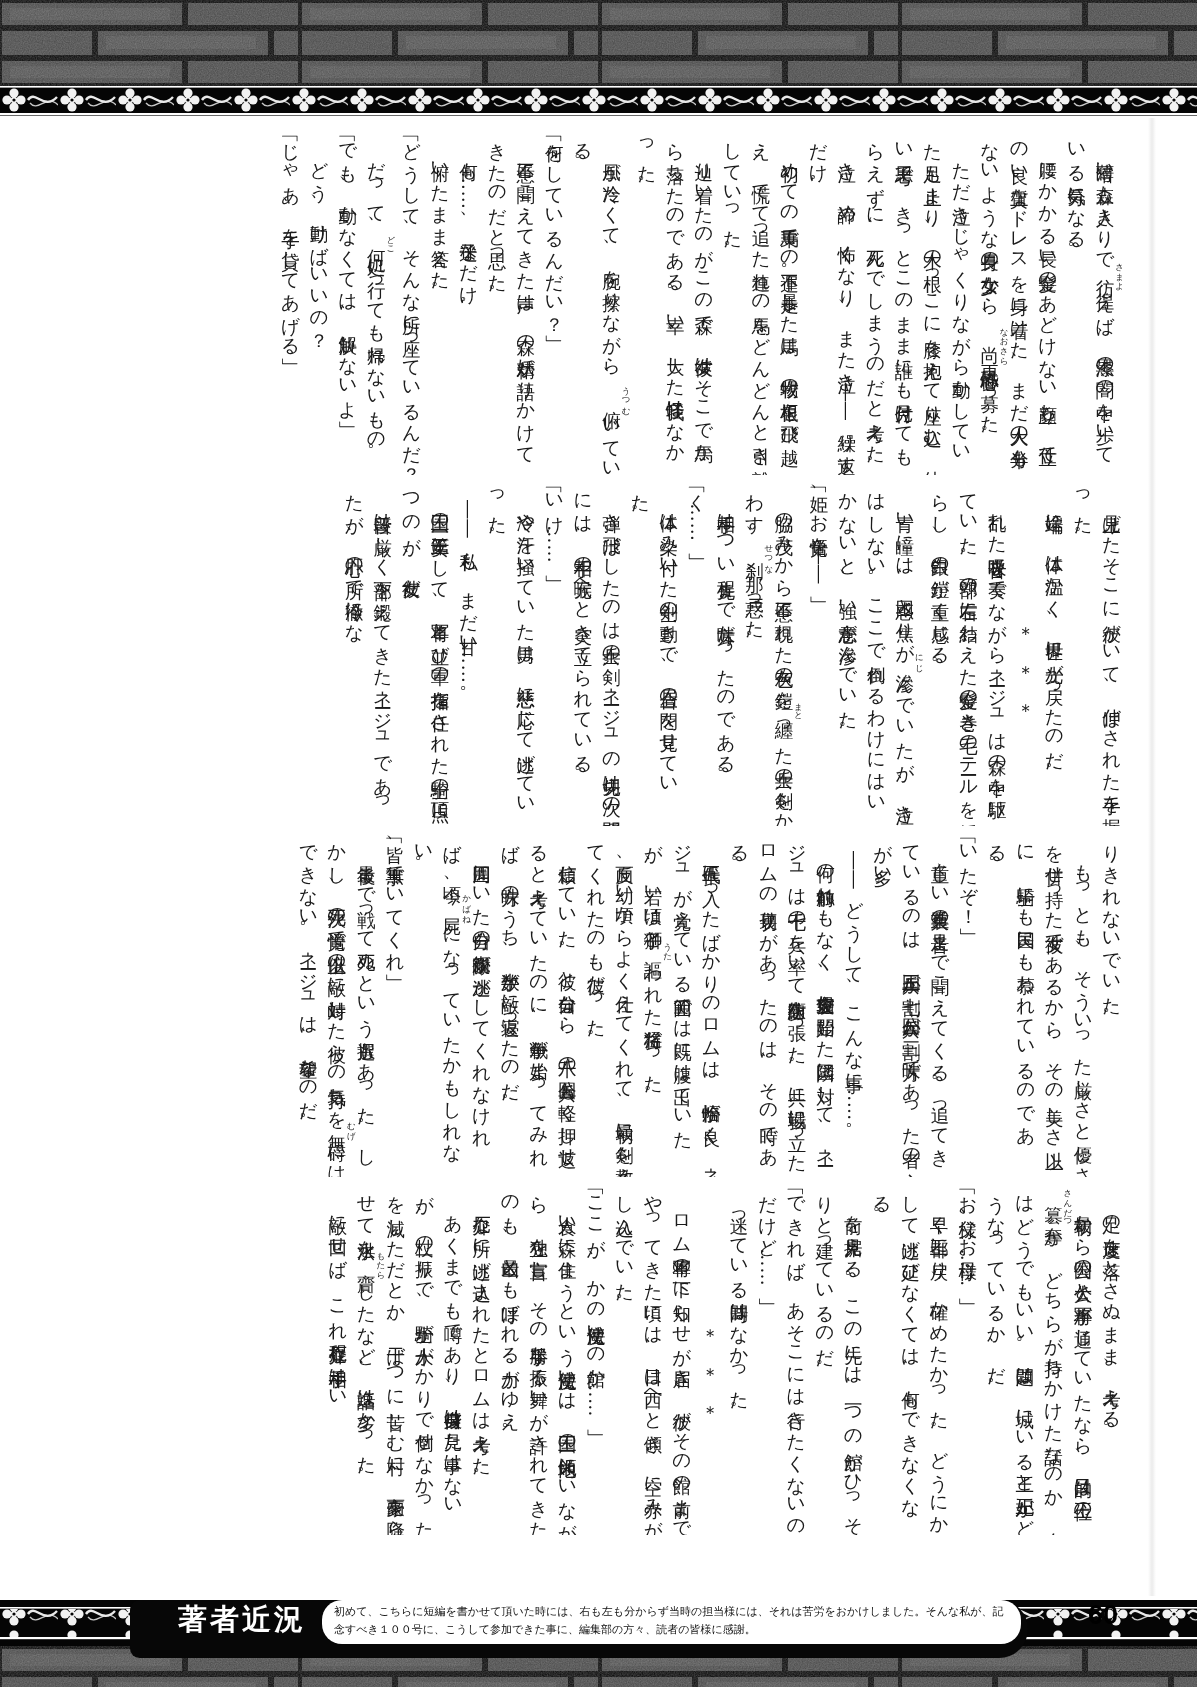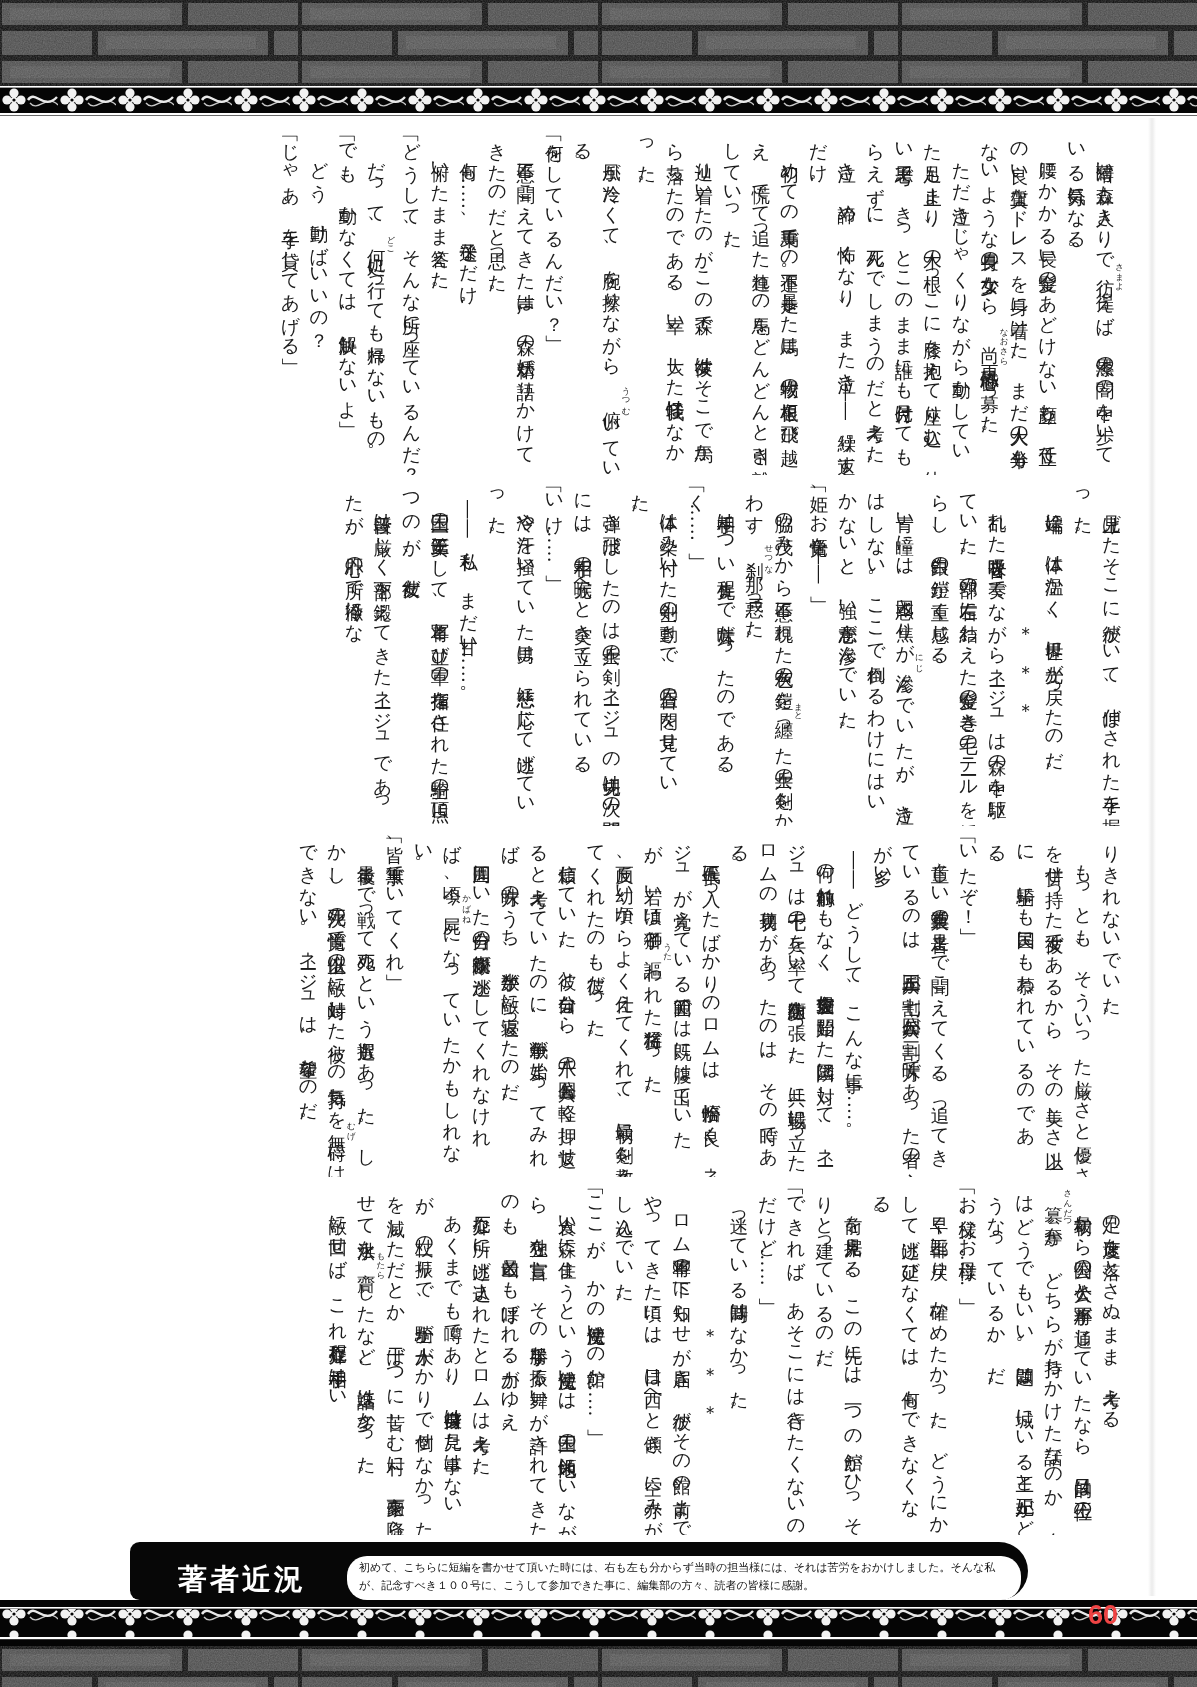--- a/index.html
+++ b/index.html
@@ -21,38 +21,38 @@
   #row1{top:130px;}
   #row2{top:481px;}
   #row3{top:832px;}
   #row4{top:1183px;height:352px;}
   .page-crease{
     position:absolute;left:1148px;top:118px;width:8px;height:1478px;
     background:linear-gradient(90deg,rgba(0,0,0,0) 0%,rgba(0,0,0,0.08) 50%,rgba(0,0,0,0) 100%);
   }
   
   .footer-bar{
-    position:absolute;left:130px;top:1542px;width:898px;height:58px;
+    position:absolute;left:130px;top:1600px;width:898px;height:58px;
     background:#070707;border-radius:10px 30px 30px 10px;
-    display:flex;align-items:flex-end;z-index:5;gap:25px;
+    display:flex;align-items:flex-start;z-index:5;
   }
   .footer-label{
     color:#ffffff;font-family:"Liberation Sans","DejaVu Sans",sans-serif;
     font-weight:bold;font-size:29px;letter-spacing:3px;
     margin:0 16px 0 48px;white-space:nowrap;
   }
   .footer-box{
     background:#ffffff;border-radius:20px;flex:1;height:44px;margin-right:7px;
     padding:3px 12px 0 12px;box-sizing:border-box;
     font-family:"Liberation Sans","DejaVu Sans",sans-serif;
     font-size:11px;line-height:1.6;color:#111;overflow:hidden;
   }
   .page-num{
     position:absolute;left:1088px;top:1600px;z-index:6;
-    color:#ef4444;font-family:"Liberation Sans","DejaVu Sans",sans-serif;
+    color:#000000;font-family:"Liberation Sans","DejaVu Sans",sans-serif;
     font-weight:bold;font-size:27px;text-align:center;
   }
 </style>
 </head>
 <body>
 
 <svg class="decor" style="top:0" width="1197" height="86" aria-hidden="true">
   <defs>
     <filter id="grain" x="0%" y="0%" width="100%" height="100%">
       <feTurbulence type="fractalNoise" baseFrequency="0.85" numOctaves="2" stitchTiles="stitch" result="n"></feTurbulence>

